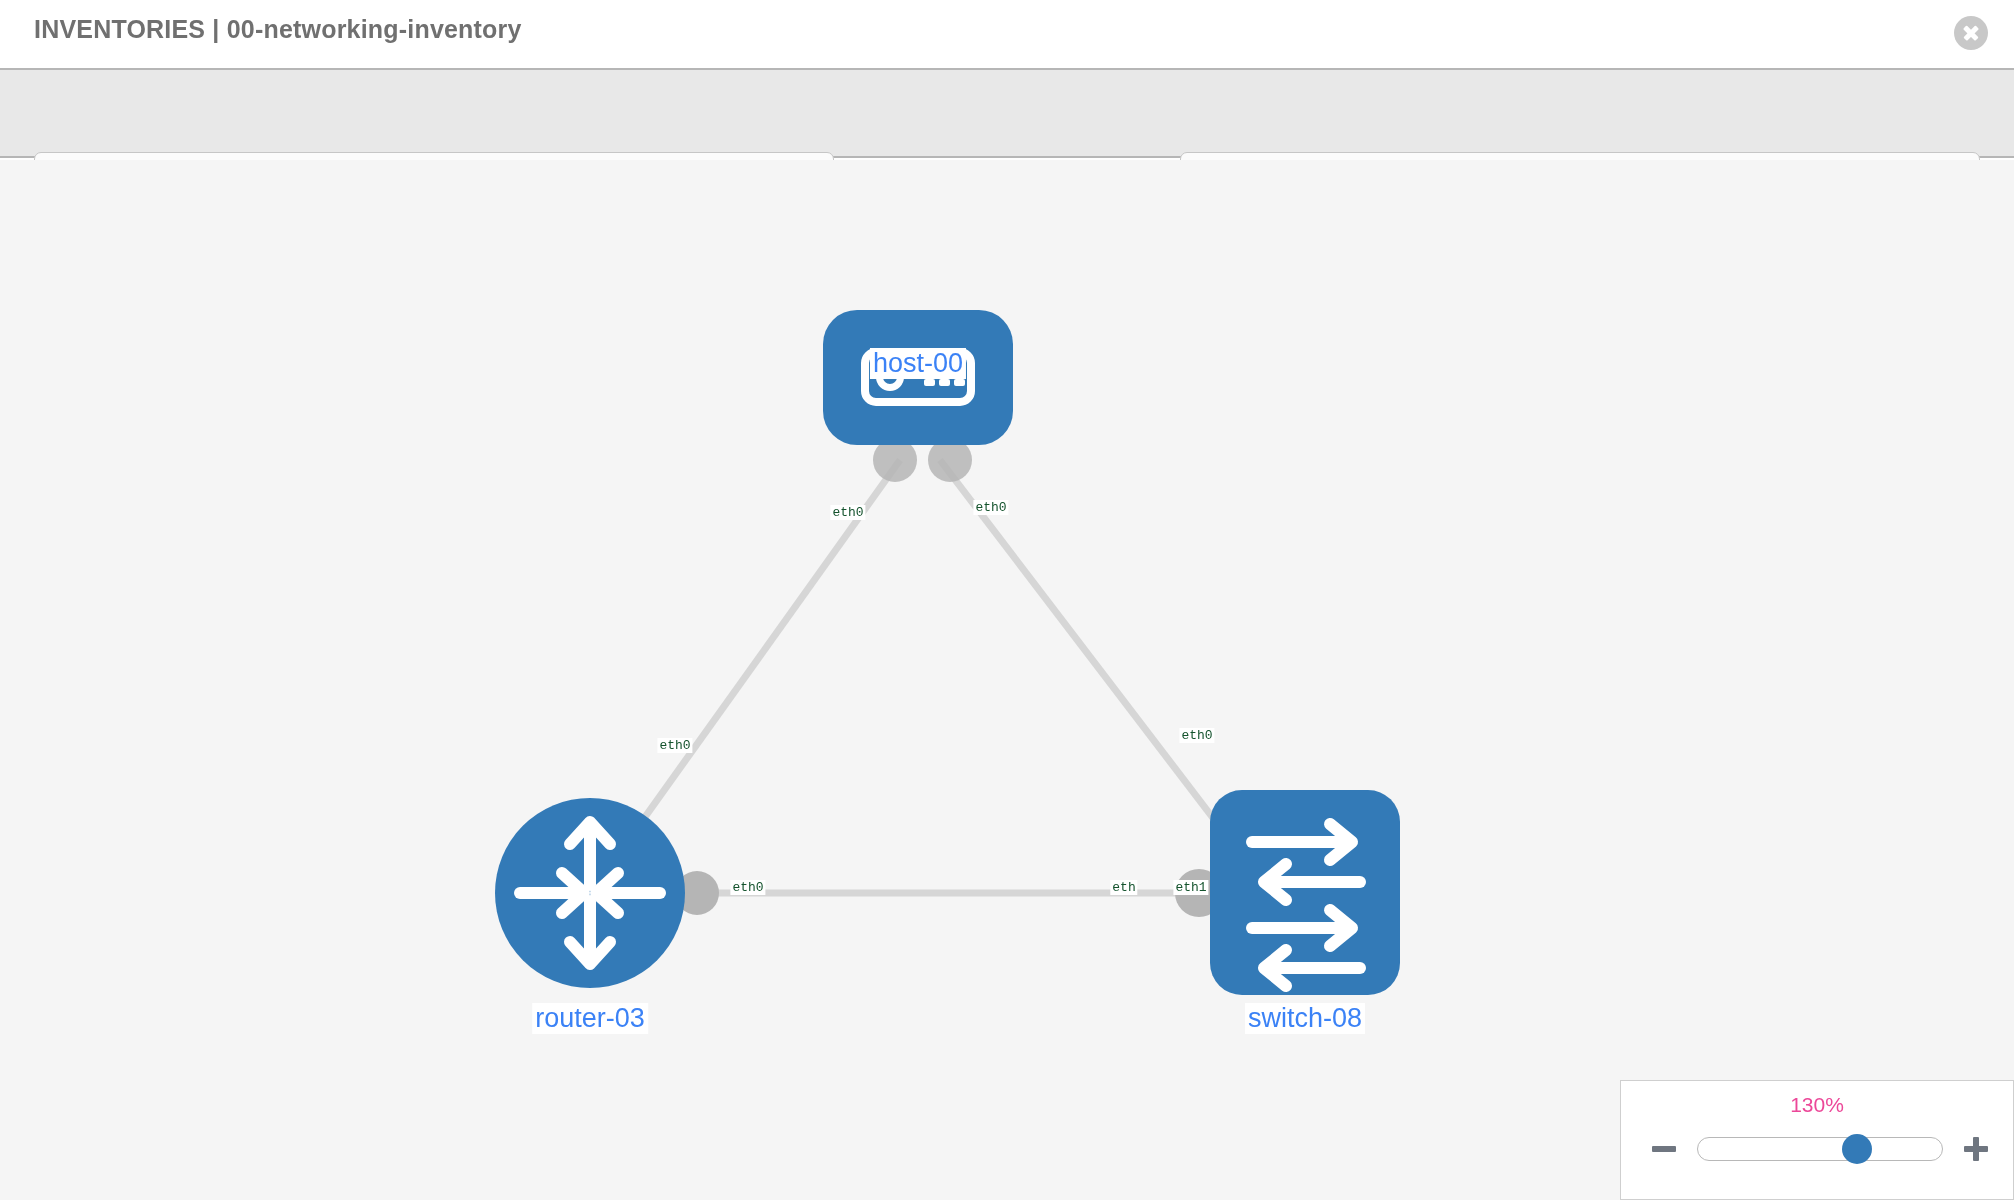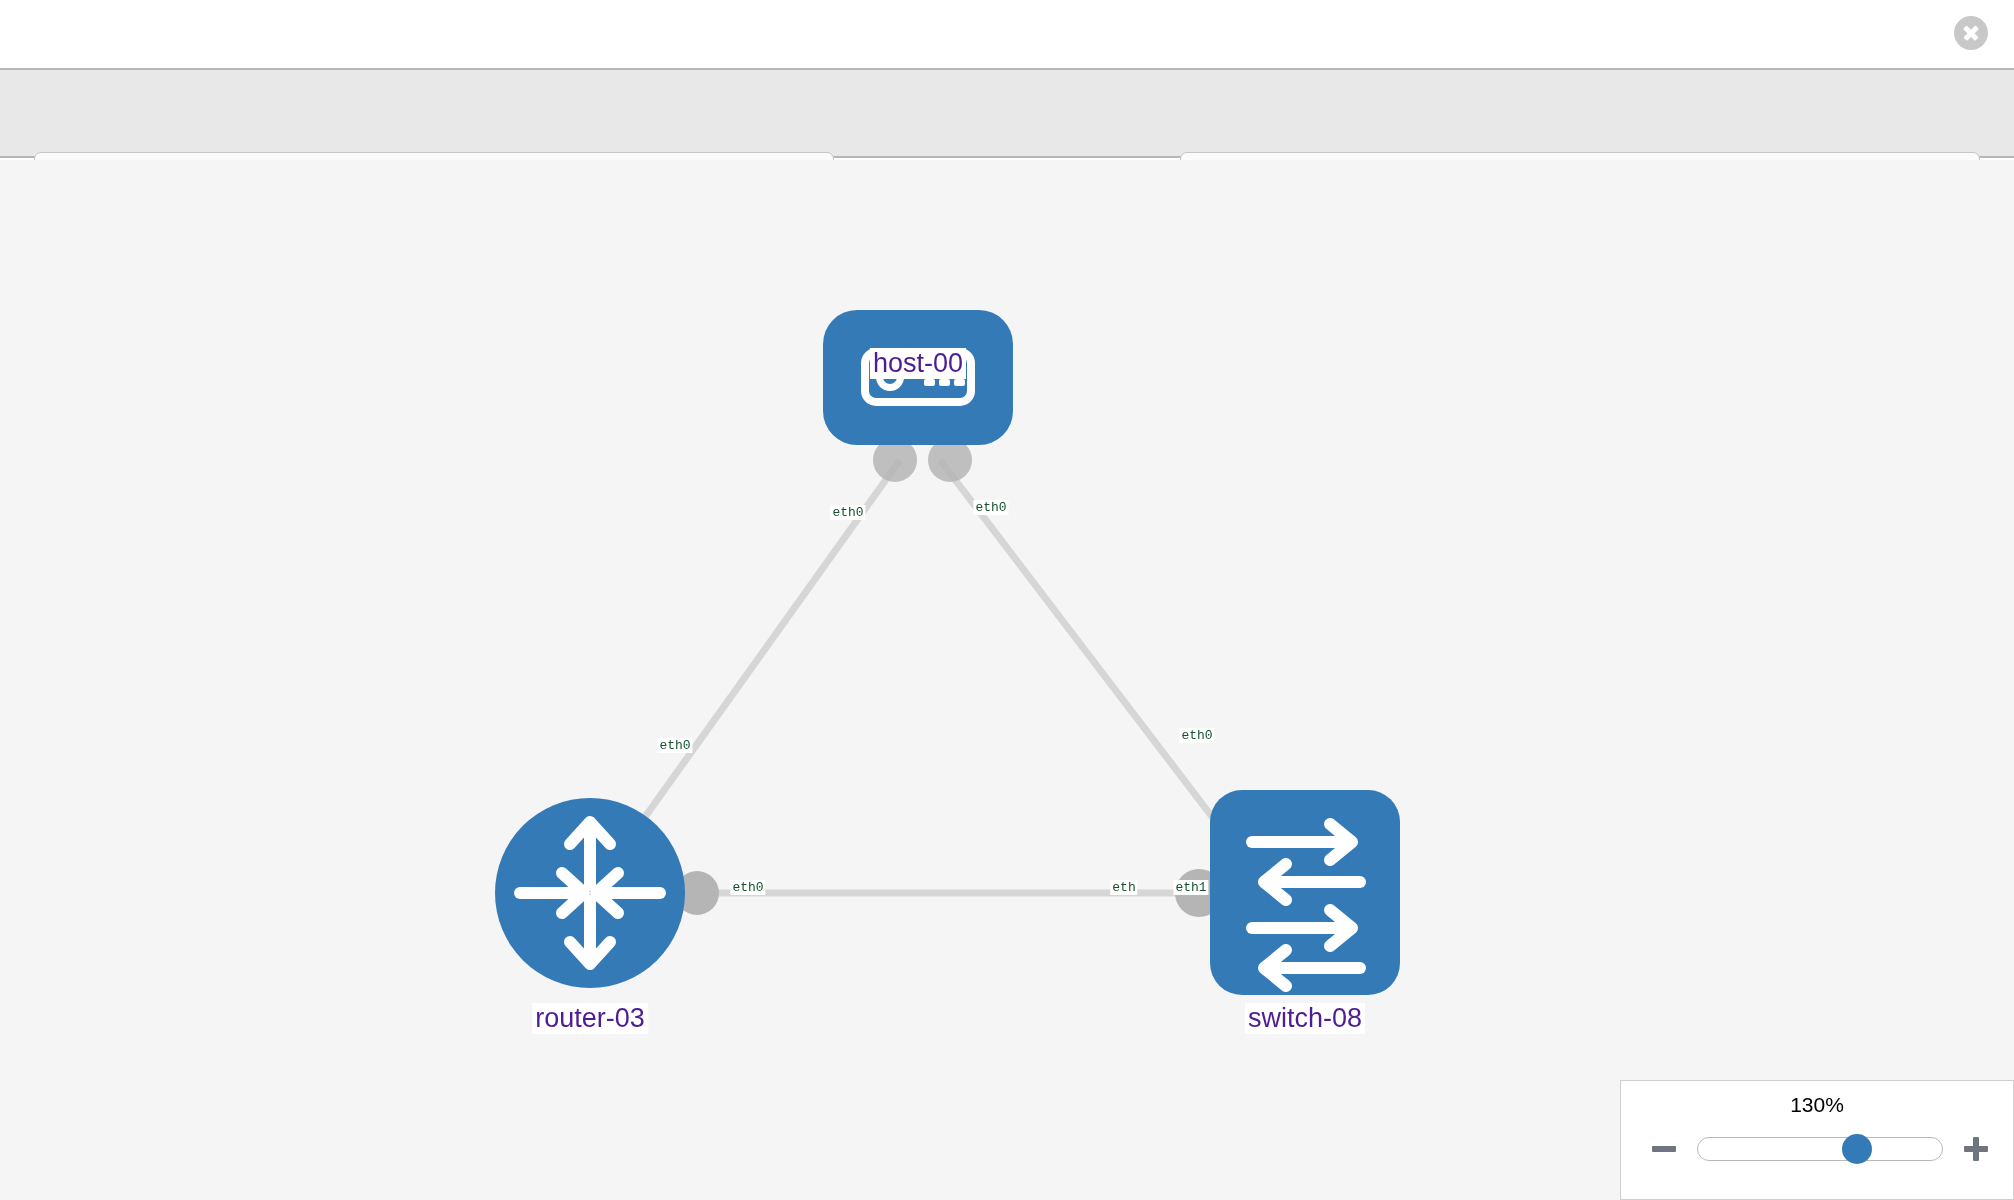--- a/index.html
+++ b/index.html
@@ -67,38 +67,38 @@
 
   
   .canvas {
     position: absolute; left: 0; top: 160px; width: 2014px; height: 1040px;
     background: #f5f5f5; overflow: hidden;
   }
   .graph-svg { position: absolute; left: 0; top: 0; width: 2014px; height: 1040px; }
 
   .node-label {
     position: absolute; transform: translateX(-50%);
-    font-size: 27px; color: #4c1d95; background: #ffffff;
+    font-size: 27px; color: #3b82f6; background: #ffffff;
     padding: 0 3px; white-space: nowrap;
   }
   .iface-label {
     position: absolute; transform: translateX(-50%);
     font-size: 13px; color: #14532d; background: #ffffff;
     padding: 0 2px; white-space: nowrap; font-family: Liberation Mono, monospace;
   }
 
   
   .zoom-panel {
     position: absolute; left: 1620px; top: 1080px;
     width: 394px; height: 120px;
     background: #ffffff; border: 1px solid #cfcfcf;
   }
   .zoom-value {
     position: absolute; left: 0; right: 0; top: 12px; text-align: center;
-    font-size: 21px; color: #000000;
+    font-size: 21px; color: #ec4899;
   }
   .zoom-row {
     position: absolute; left: 0; right: 0; top: 48px; height: 40px;
   }
   .zoom-minus, .zoom-plus {
     position: absolute; top: 50%; transform: translateY(-50%);
     width: 30px; height: 30px; cursor: pointer;
   }
   .zoom-minus { left: 28px; }
   .zoom-plus  { right: 22px; }
@@ -124,20 +124,21 @@
     width: 30px; height: 30px; border-radius: 50%;
     background: #337ab7; cursor: pointer;
   }
 </style>
 </head>
 <body>
 
 <div id="app">
 
   <div class="header">
+    <div class="header-title">INVENTORIES | 00-networking-inventory</div>
     <div class="close-btn"></div>
   </div>
 
   <div class="toolbar">
 
     <div class="dropdown" id="actions-dd">
       <span class="dd-label">ACTIONS</span>
       <span class="caret"></span>
     </div>
 

